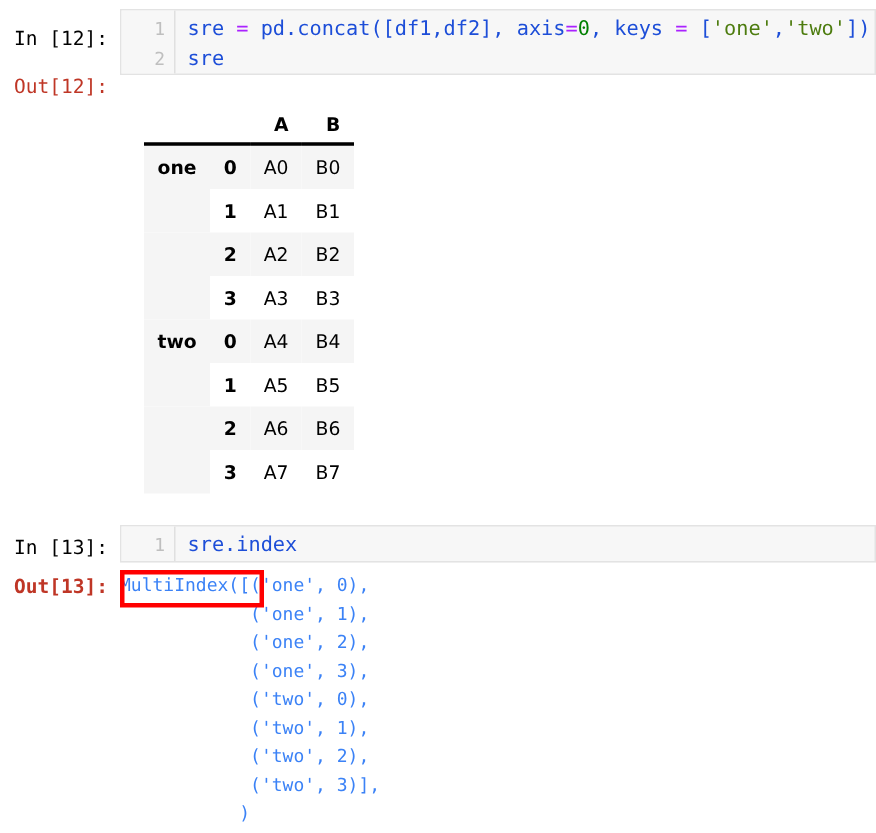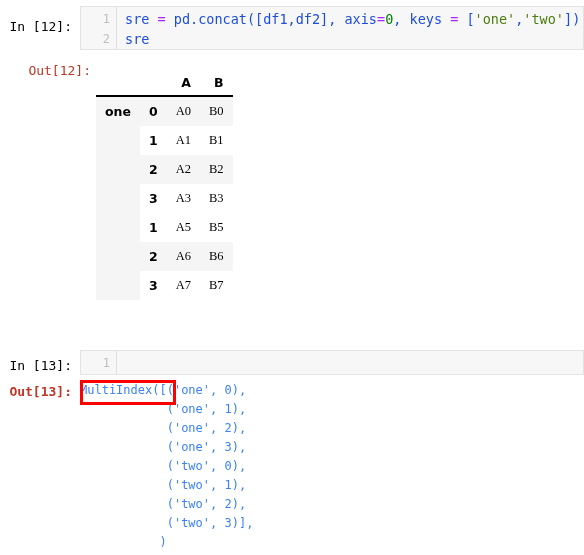--- a/index.html
+++ b/index.html
@@ -103,21 +103,20 @@
   table.dataframe tbody th {
     font-weight: bold;
     text-align: left;
     padding: 7px 9px;
     white-space: nowrap;
   }
   table.dataframe tbody td {
     text-align: right;
     padding: 7px 9px;
     white-space: nowrap;
-    font-family: Liberation Serif, serif;
   }
   table.dataframe tbody tr.odd th,
   table.dataframe tbody tr.odd td { background: #f5f5f5; }
   table.dataframe tbody tr.even th,
   table.dataframe tbody tr.even td { background: #ffffff; }
   table.dataframe tbody th.lvl0 { background: #f5f5f5 !important; }
 
   
   .text-output {
     position: absolute;
@@ -147,21 +146,21 @@
 
   <div class="input-area" id="input-area-1" style="top:6px; height:44px; right:0;">
     <div class="gutter">
       <div class="lineno" style="top:2px;">1</div>
       <div class="lineno" style="top:22px;">2</div>
     </div>
     <div class="codeline" id="code-1-0" style="top:2px;"><span class="tok-plain">sre </span><span class="tok-op">=</span><span class="tok-plain"> pd.concat([df1,df2], axis</span><span class="tok-op">=</span><span class="tok-num">0</span><span class="tok-plain">, keys </span><span class="tok-op">=</span><span class="tok-plain"> [</span><span class="tok-str">'one'</span><span class="tok-plain">,</span><span class="tok-str">'two'</span><span class="tok-plain">])</span></div>
     <div class="codeline" id="code-1-1" style="top:22px;"><span class="tok-plain">sre</span></div>
   </div>
 
-  <div class="prompt prompt-out" style="top:62px;margin-left:19px;">Out[12]:</div>
+  <div class="prompt prompt-out" style="top:50px;">Out[12]:</div>
 
   <div class="df-wrap" style="top:72px;">
     <table class="dataframe" id="df-table-1">
       <thead>
           <tr>
             <th class="blank">&nbsp;</th>
             <th class="blank">&nbsp;</th>
             <th>A</th>
             <th>B</th>
           </tr>
@@ -184,20 +183,26 @@
             <th>2</th>
             <td>A2</td>
             <td>B2</td>
           </tr>
           <tr class="even">
             <th class="lvl0">&nbsp;</th>
             <th>3</th>
             <td>A3</td>
             <td>B3</td>
           </tr>
+          <tr class="odd">
+            <th class="lvl0">two</th>
+            <th>0</th>
+            <td>A4</td>
+            <td>B4</td>
+          </tr>
           <tr class="even">
             <th class="lvl0">&nbsp;</th>
             <th>1</th>
             <td>A5</td>
             <td>B5</td>
           </tr>
           <tr class="odd">
             <th class="lvl0">&nbsp;</th>
             <th>2</th>
             <td>A6</td>
@@ -215,20 +220,21 @@
 </div>
 
 <div class="cell" id="cell-2" style="top:345px;">
 
   <div class="prompt prompt-in" style="top:12px;">In [13]:</div>
 
   <div class="input-area" id="input-area-2" style="top:5px; height:25px; right:0;">
     <div class="gutter">
       <div class="lineno" style="top:2px;">1</div>
     </div>
+    <div class="codeline" id="code-2-0" style="top:2px;"><span class="tok-plain">sre.index</span></div>
   </div>
 
   <div class="prompt prompt-out" style="top:38px;font-weight:bold;">Out[13]:</div>
 
   <div class="text-output" style="top:36px;">MultiIndex([('one', 0),
             ('one', 1),
             ('one', 2),
             ('one', 3),
             ('two', 0),
             ('two', 1),

